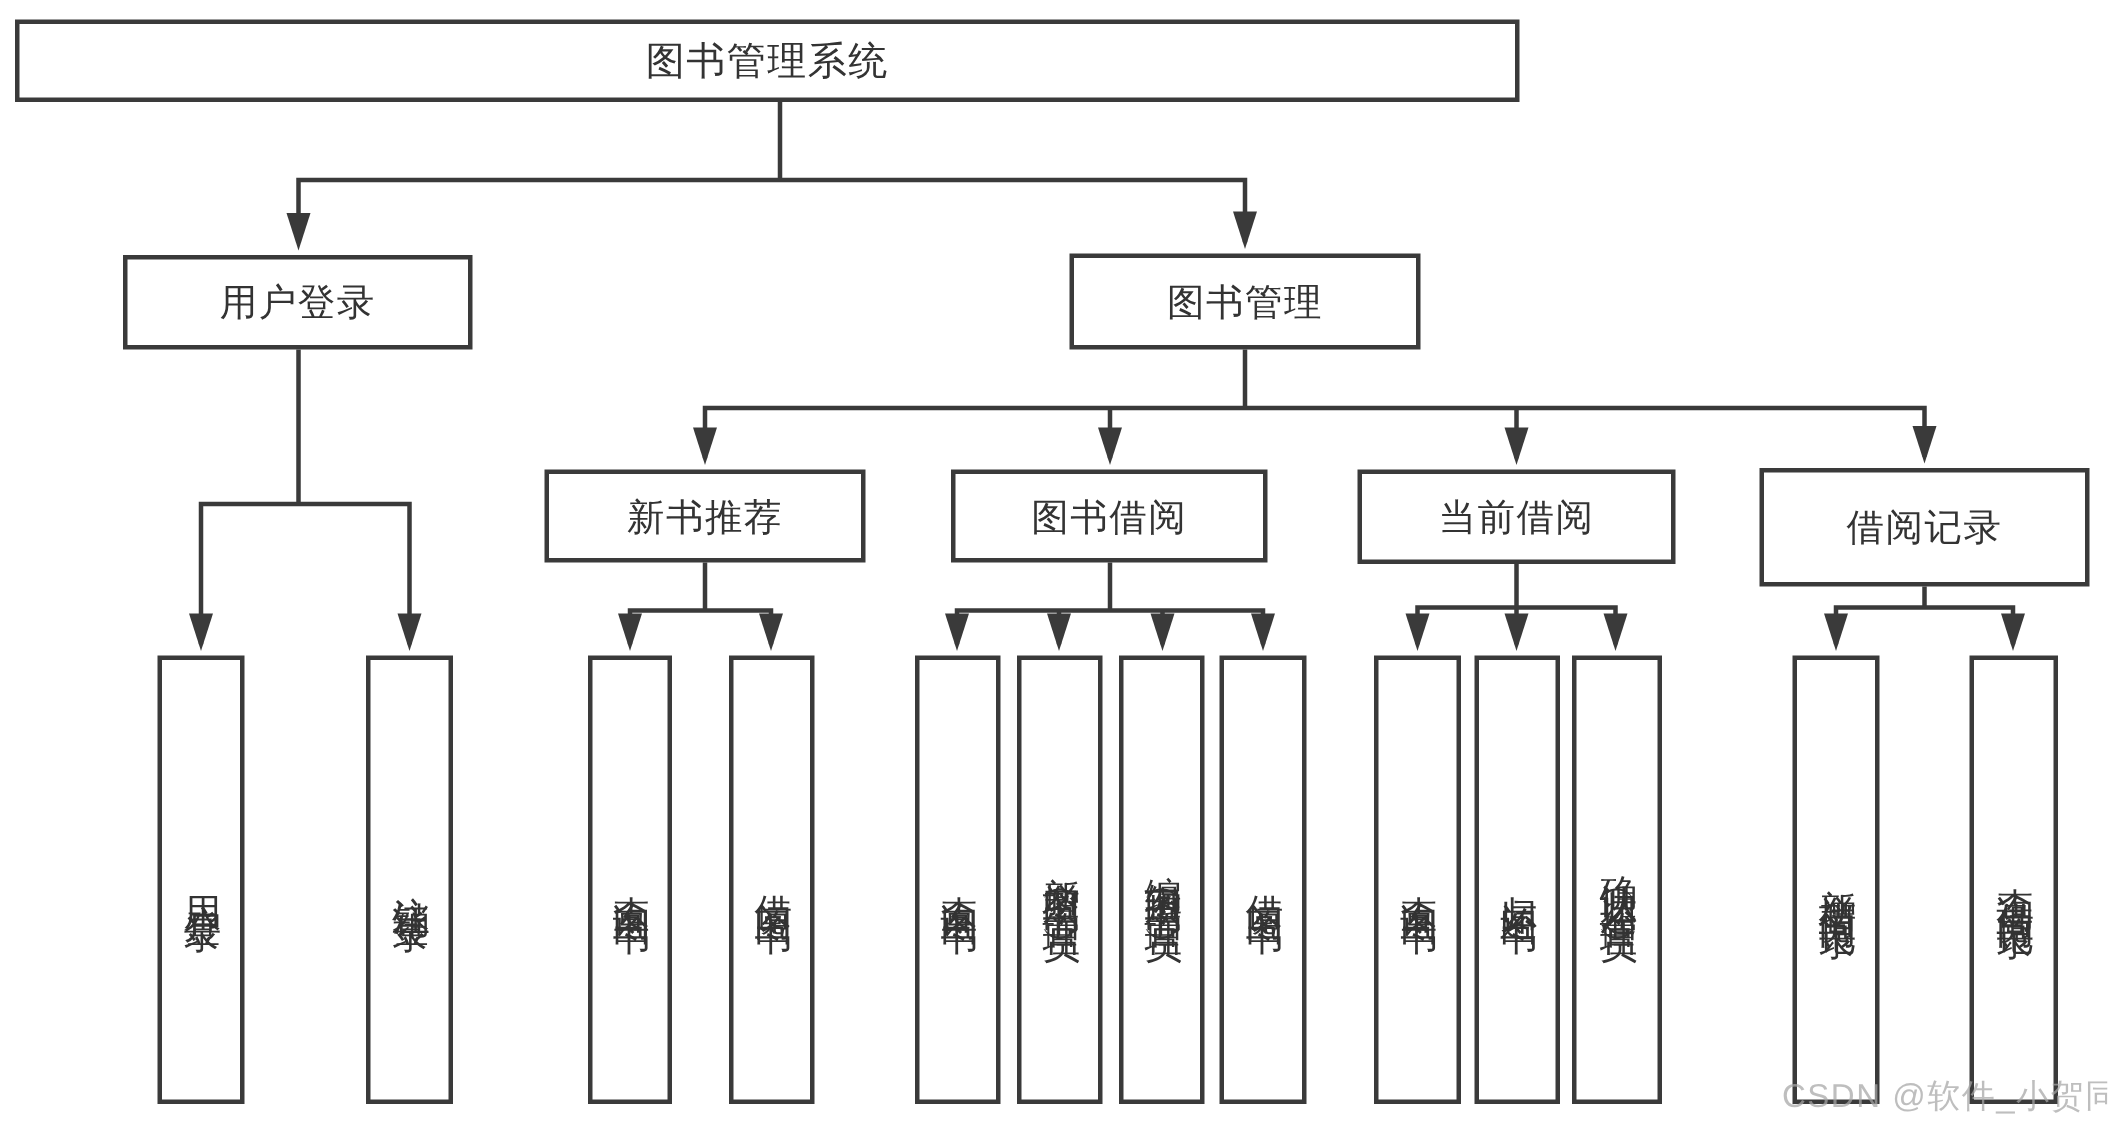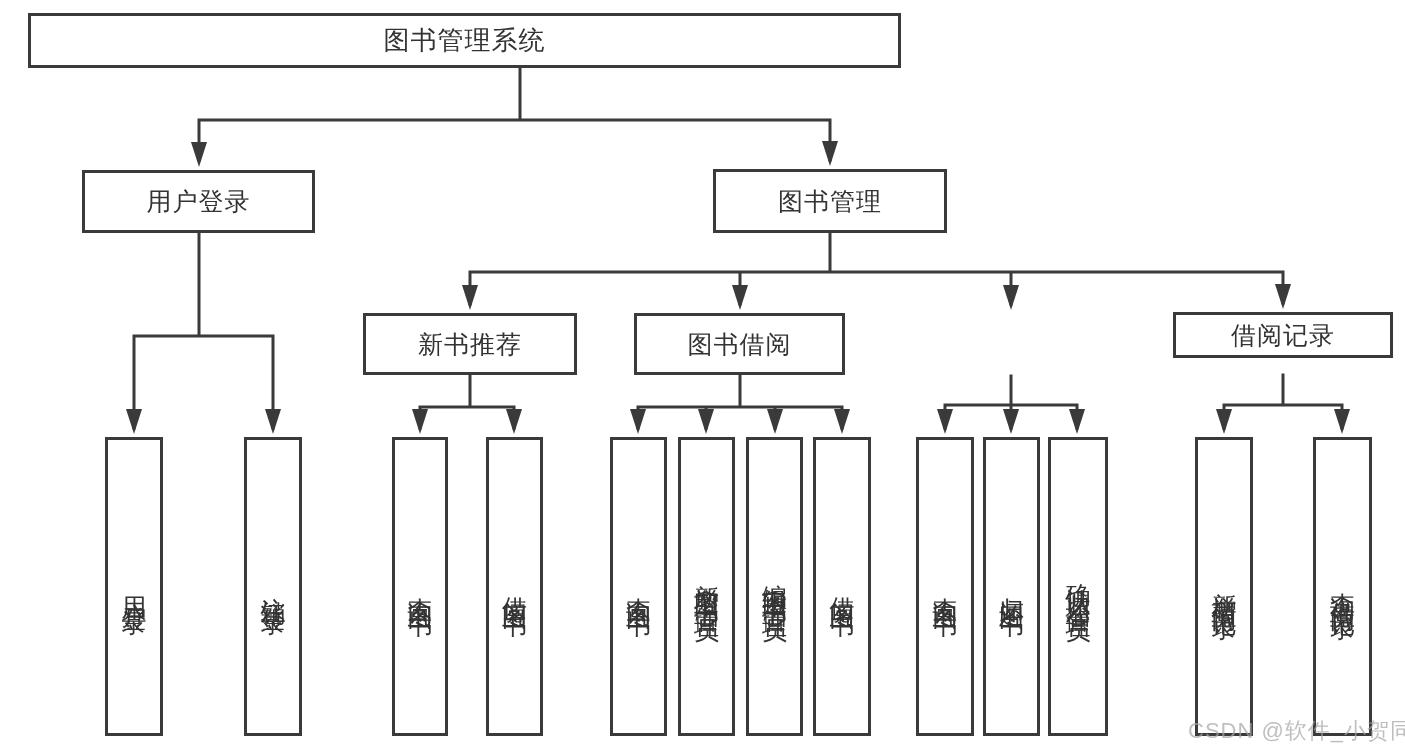--- a/index.html
+++ b/index.html
@@ -31,27 +31,27 @@
   .hnode { font-size: 25px; letter-spacing: 1px; white-space: nowrap; }
   .rootnode { font-size: 26px; }
   .vnode {
     writing-mode: vertical-rl;
     text-orientation: mixed;
     font-size: 25px;
     letter-spacing: 5px;
     line-height: 1;
   }
   
-  .n-root { left: 28px;   top: 13px;  width: 873px; height: 55px; }
+  .n-root { left: 10px;   top: 13px;  width: 1003px; height: 55px; }
   .n-l2a  { left: 82px;   top: 170px; width: 233px;  height: 63px; }
   .n-l2b  { left: 713px;  top: 169px; width: 234px;  height: 64px; text-align: center; }
   .n-l3a  { left: 363px;  top: 313px; width: 214px;  height: 62px; }
   .n-l3b  { left: 634px;  top: 313px; width: 211px;  height: 62px; }
   .n-l3c  { left: 905px;  top: 313px; width: 212px;  height: 63px; }
-  .n-l3d  { left: 1173px; top: 312px; width: 220px;  height: 46px; }
+  .n-l3d  { left: 1173px; top: 312px; width: 220px;  height: 79px; }
   .leaf   { top: 437px; height: 299px; }
   .n-f01 { left: 105px;  width: 58px; }
   .n-f02 { left: 244px;  width: 58px; }
   .n-f03 { left: 392px;  width: 56px; }
   .n-f04 { left: 486px;  width: 57px; }
   .n-f05 { left: 610px;  width: 57px; }
   .n-f06 { left: 678px;  width: 57px; }
   .n-f07 { left: 746px;  width: 57px; }
   .n-f08 { left: 813px;  width: 58px; }
   .n-f09 { left: 916px;  width: 58px; }
@@ -109,20 +109,21 @@
     </g>
   </svg>
 
   <div class="node hnode rootnode n-root">图书管理系统</div>
 
   <div class="node hnode n-l2a">用户登录</div>
   <div class="node hnode n-l2b">图书管理</div>
 
   <div class="node hnode n-l3a">新书推荐</div>
   <div class="node hnode n-l3b">图书借阅</div>
+  <div class="node hnode n-l3c">当前借阅</div>
   <div class="node hnode n-l3d">借阅记录</div>
 
   <div class="node vnode leaf n-f01">用户登录</div>
   <div class="node vnode leaf n-f02">注销登录</div>
   <div class="node vnode leaf n-f03">查询图书</div>
   <div class="node vnode leaf n-f04">借阅图书</div>
   <div class="node vnode leaf n-f05">查询图书</div>
   <div class="node vnode leaf n-f06">新增图书（管理员）</div>
   <div class="node vnode leaf n-f07">编辑图书（管理员）</div>
   <div class="node vnode leaf n-f08">借阅图书</div>

